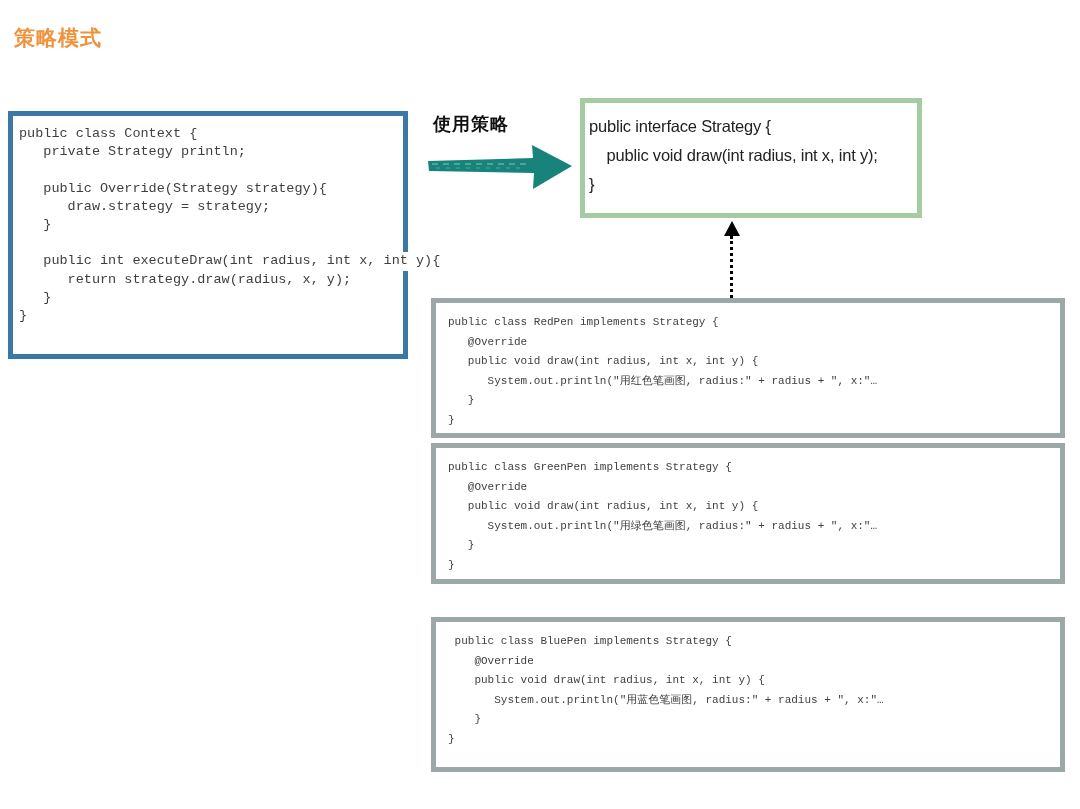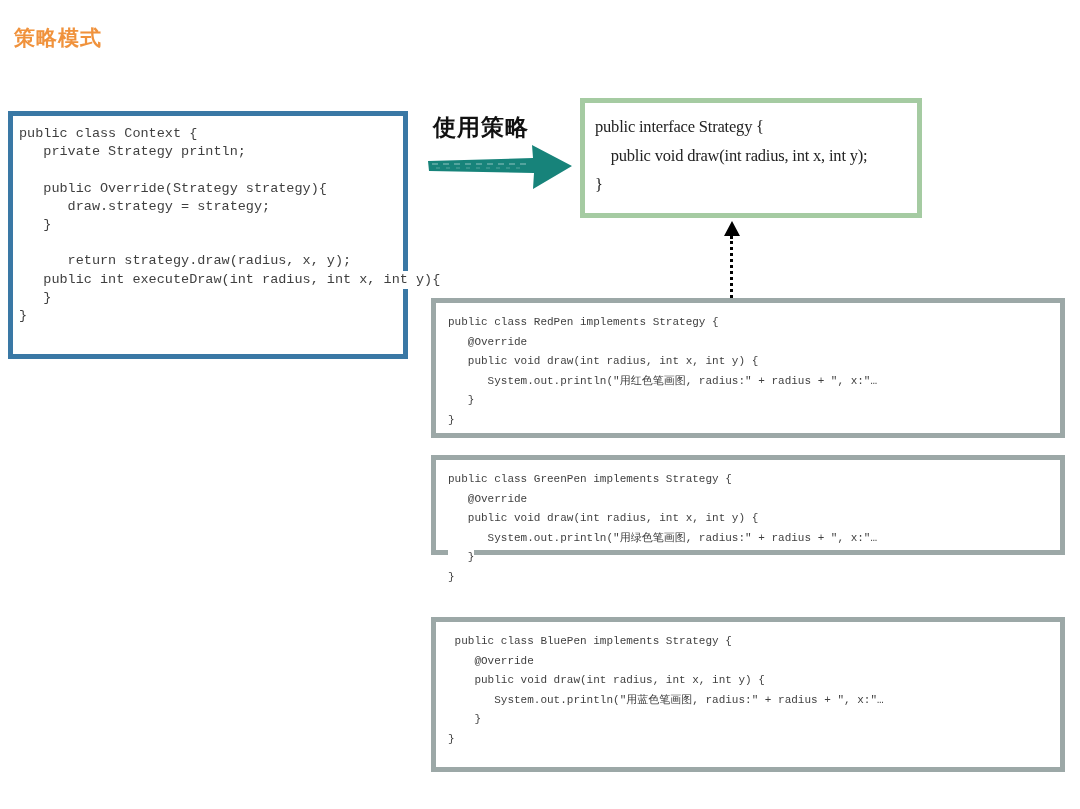--- a/index.html
+++ b/index.html
@@ -57,51 +57,51 @@
 
   
   #interface-box {
     left: 580px;
     top: 98px;
     width: 342px;
     height: 120px;
     border: 5px solid var(--interface-border, #A5CBA2);
   }
   #interface-box .code {
-    padding: 9px 0 0 10px;
-    font-family: Liberation Serif, serif;
+    padding: 9px 0 0 4px;
+    font-family: Liberation Sans, sans-serif;
     font-size: 16.5px;
     line-height: 29px;
     letter-spacing: -0.2px;
     color: #222222;
   }
   #interface-box .code-line { background: transparent; }
 
   
   .impl-box {
     left: 431px;
     width: 634px;
     border: 5px solid var(--impl-border, #9CA8A7);
   }
   .impl-box .code {
     padding: 10px 0 0 12px;
     font-family: "Liberation Mono", "DejaVu Sans Mono", monospace;
     font-size: 11px;
     line-height: 19.5px;
   }
   #impl-box-redpen   { top: 298px; height: 140px; }
-  #impl-box-greenpen { top: 455px; height: 100px; }
+  #impl-box-greenpen { top: 443px; height: 141px; }
   #impl-box-bluepen  { top: 617px; height: 155px; }
 
   
   .arrow-label {
     position: absolute;
     left: 433px;
     top: 112px;
-    font-size: 23px;
+    font-size: 18px;
     font-weight: bold;
     color: var(--label-text, #111111);
     letter-spacing: 1px;
   }
   .use-arrow {
     position: absolute;
     left: 426px;
     top: 138px;
     width: 148px;
     height: 62px;
@@ -143,22 +143,22 @@
 
   <div id="context-box" class="code-box">
     <div class="code">
         <div class="code-line">public class Context {</div>
         <div class="code-line">   private Strategy println;</div>
         <div class="code-line">&nbsp;</div>
         <div class="code-line">   public Override(Strategy strategy){</div>
         <div class="code-line">      draw.strategy = strategy;</div>
         <div class="code-line">   }</div>
         <div class="code-line">&nbsp;</div>
+        <div class="code-line">   public int executeDraw(int radius, int x, int y){</div>
         <div class="code-line">      return strategy.draw(radius, x, y);</div>
-        <div class="code-line">   public int executeDraw(int radius, int x, int y){</div>
         <div class="code-line">   }</div>
         <div class="code-line">}</div>
       </div>
   </div>
 
   <div class="arrow-label">使用策略</div>
 
   <svg class="use-arrow" viewBox="0 0 148 62" xmlns="http://www.w3.org/2000/svg">
     <path d="M2,23 L107,20 L106,7 L146,28 L107,51 L108,35 L3,33 Z" fill="var(--arrow-teal, #17837A)"></path>
     <path d="M6,26 H100" stroke="rgba(255,255,255,0.35)" stroke-width="1.6" stroke-dasharray="6 5" fill="none"></path>

